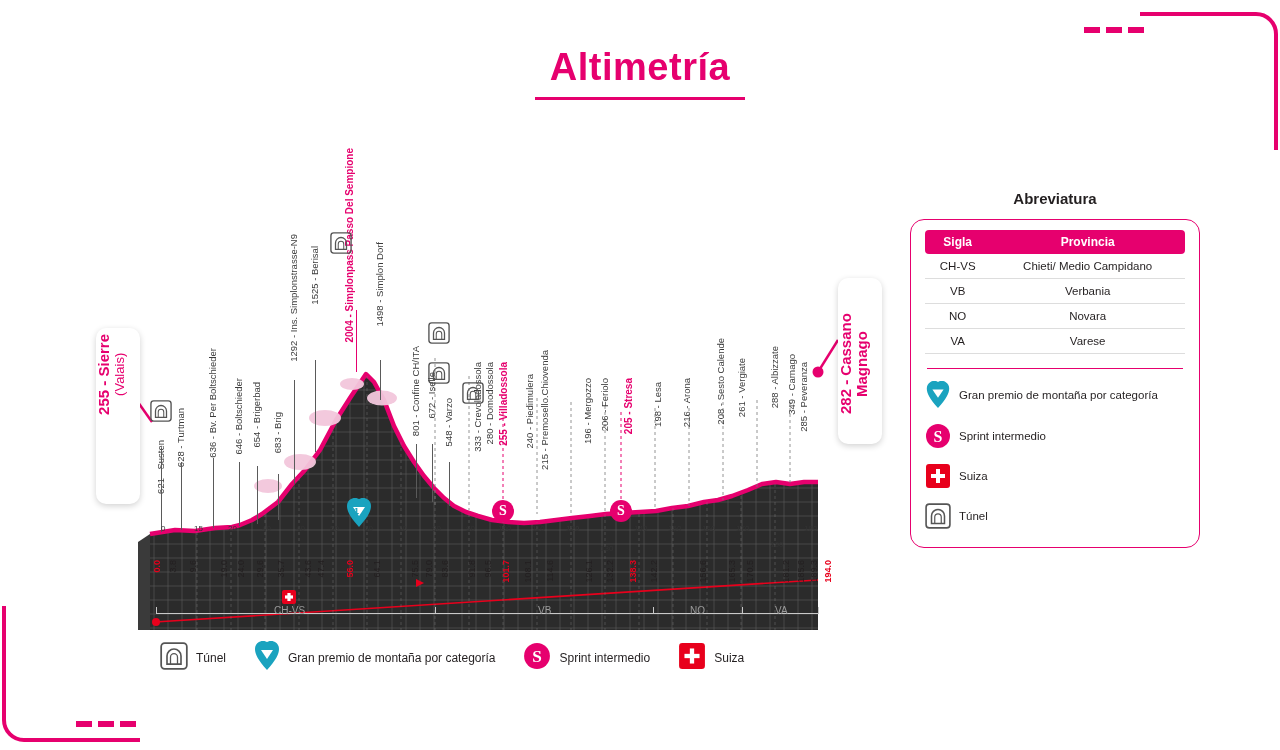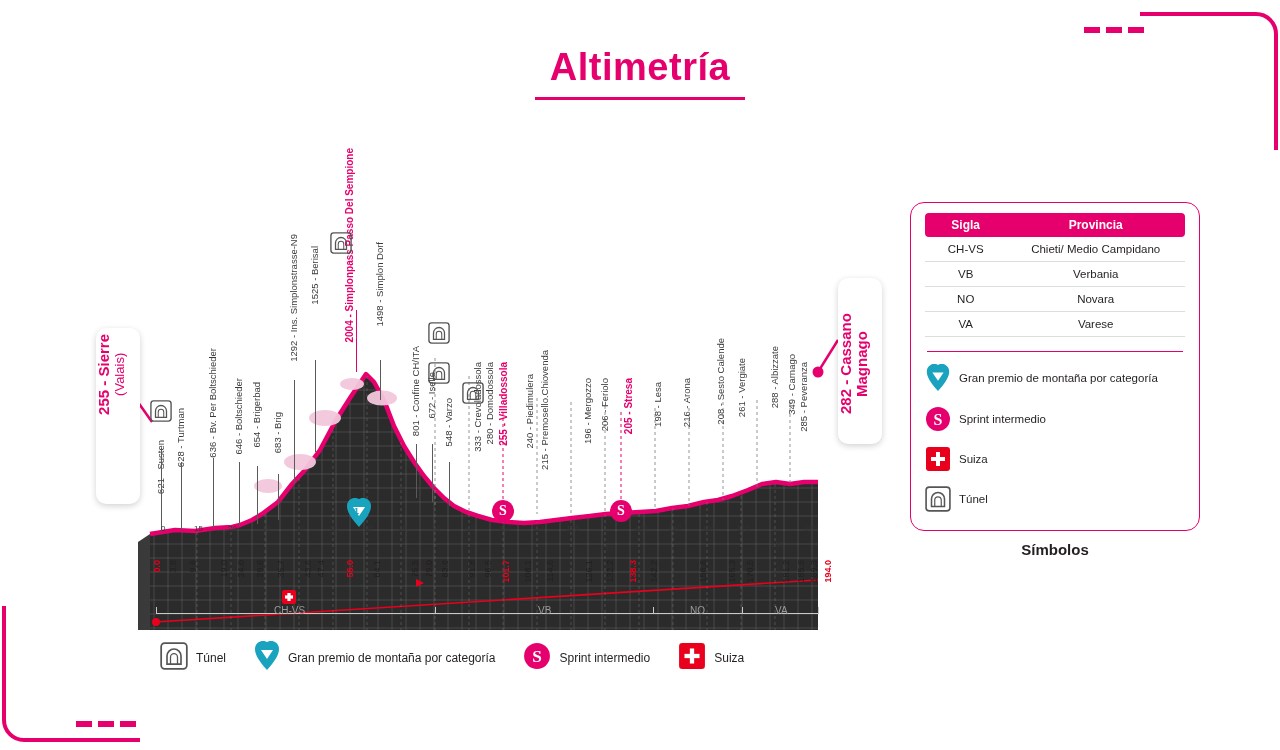--- a/index.html
+++ b/index.html
@@ -69,21 +69,21 @@
 
   
   #rightpanel{position:absolute;left:910px;top:190px;width:290px;z-index:6;}
   .abbr-title{font-size:15px;font-weight:bold;text-align:center;color:#231f20;}
   .panelbox{
     margin-top:12px;border:1.5px solid #e6006e;border-radius:14px;padding:10px 14px 14px 14px;
     background:#fff;
   }
   table.abbr{width:100%;border-collapse:collapse;font-size:11.5px;}
   table.abbr thead th{
-    background:#e6006e;color:#fff;font-size:12px;font-weight:bold;padding:5px 16px;
+    background:#e6006e;color:#fff;font-size:12px;font-weight:bold;padding:5px 8px;
   }
   table.abbr thead th:first-child{border-top-left-radius:4px;border-bottom-left-radius:4px;}
   table.abbr thead th:last-child{border-top-right-radius:4px;border-bottom-right-radius:4px;}
   table.abbr td{
     border-bottom:1px solid #ddd;text-align:center;padding:6px 2px;color:#231f20;
   }
   table.abbr tr:last-child td{border-bottom:1px solid #ddd;}
   .sep{height:1px;background:#e6006e;margin:14px 2px 12px 2px;}
   .legrow{display:flex;align-items:center;margin-bottom:14px;}
   .legrow .ic{width:34px;display:flex;justify-content:flex-start;align-items:center;}
@@ -383,20 +383,21 @@
   <div class="provtick" style="left:653px;top:497px;"></div>
   <div class="provtick" style="left:742px;top:497px;"></div>
   <div class="provtick" style="left:818px;top:497px;"></div>
   <div class="provband" style="left:274px;top:495px;">CH-VS</div>
   <div class="provband" style="left:538px;top:495px;">VB</div>
   <div class="provband" style="left:690px;top:495px;">NO</div>
   <div class="provband" style="left:775px;top:495px;">VA</div>
 </div>
 
 <div id="rightpanel">
+  <div class="abbr-title">Abreviatura</div>
   <div class="panelbox">
     <table class="abbr">
       <thead>
         <tr>
           <th>Sigla</th>
           <th>Provincia</th>
         </tr>
       </thead>
       <tbody>
         <tr>
@@ -455,21 +456,20 @@
       <span class="ic">
         <svg width="26" height="26" viewBox="0 0 24 24">
           <rect x="1" y="1" width="22" height="22" rx="3" fill="none" stroke="#555" stroke-width="1.5"></rect>
           <path d="M6 19 V12 A6 6 0 0 1 18 12 V19 Z" fill="none" stroke="#555" stroke-width="1.4"></path>
           <path d="M9 19 V13 A3 3 0 0 1 15 13 V19" fill="none" stroke="#555" stroke-width="1.1"></path>
         </svg>
       </span>
       <span class="lbl">Túnel</span>
     </div>
   </div>
-  <div class="simboli">Símbolos</div>
 </div>
 
 <div id="bottomlegend">
   <div class="item">
     <span>
       <svg width="28" height="28" viewBox="0 0 24 24">
         <rect x="1" y="1" width="22" height="22" rx="3" fill="none" stroke="#555" stroke-width="1.5"></rect>
         <path d="M6 19 V12 A6 6 0 0 1 18 12 V19 Z" fill="none" stroke="#555" stroke-width="1.4"></path>
         <path d="M9 19 V13 A3 3 0 0 1 15 13 V19" fill="none" stroke="#555" stroke-width="1.1"></path>
       </svg>

